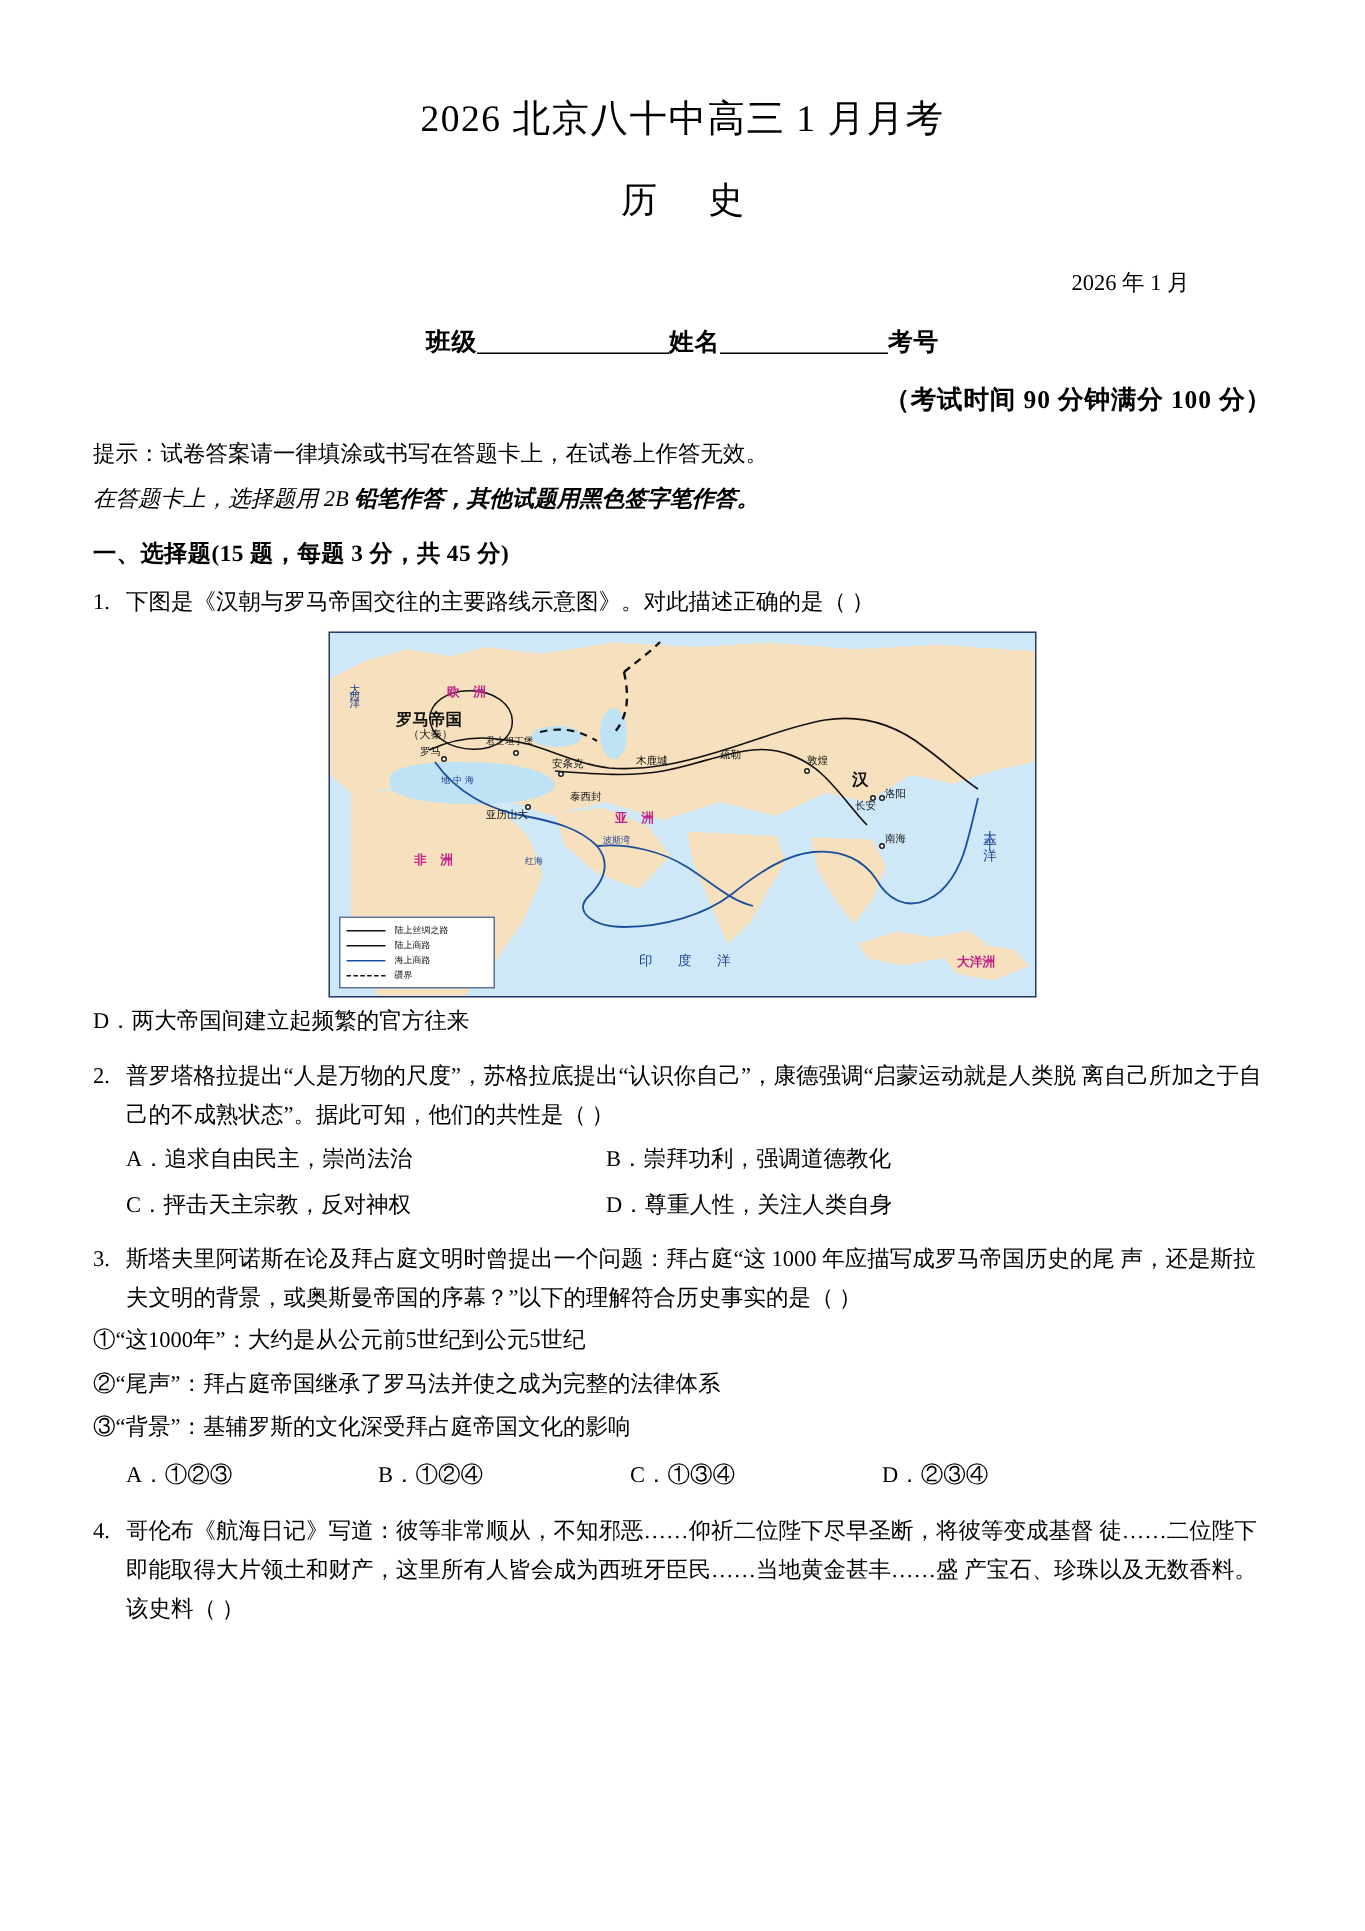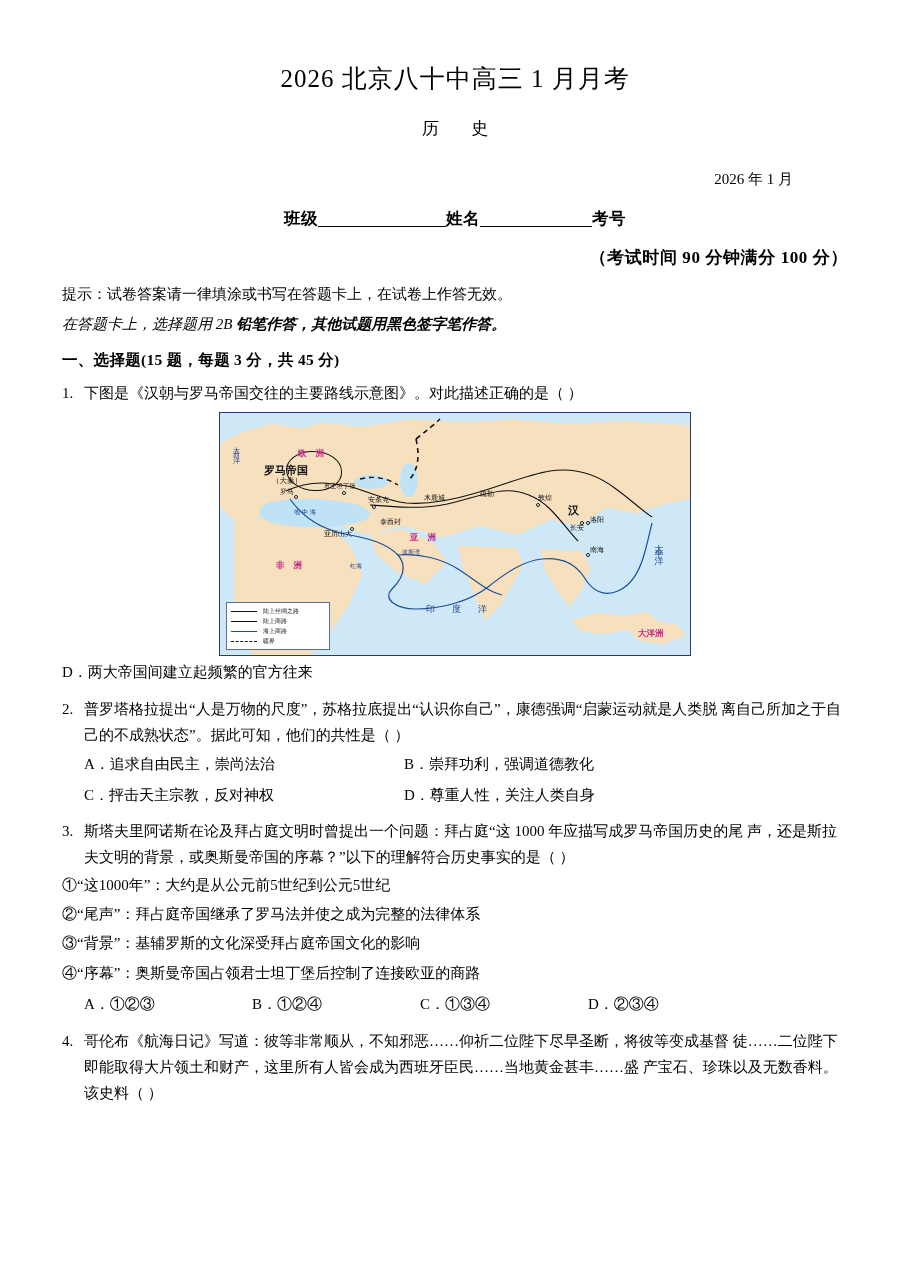--- a/index.html
+++ b/index.html
@@ -24,21 +24,21 @@
   .doc-title {
     text-align: center;
     font-size: 25px;
     letter-spacing: 1px;
     margin-top: 62px;
     font-family: "Liberation Serif", serif;
     font-weight: normal;
   }
   .doc-subject {
     text-align: center;
-    font-size: 17px;
+    font-size: 24px;
     margin-top: 22px;
     letter-spacing: 14px;
     padding-left: 14px;
   }
   .doc-date {
     text-align: right;
     font-size: 15px;
     margin-top: 30px;
     padding-right: 55px;
   }
@@ -314,21 +314,21 @@
       <div class="lbl-blk" style="left:350px; top:112px;">长安</div>
       <div class="city-dot" style="left:360px; top:108px;"></div>
 
       <div class="lbl-blk" style="left:370px; top:104px;">洛阳</div>
       <div class="city-dot" style="left:366px; top:108px;"></div>
 
       <div class="lbl-blk" style="left:370px; top:134px;">南海</div>
       <div class="city-dot" style="left:366px; top:140px;"></div>
 
       <div class="lbl" style="left:12px; top:28px; writing-mode: vertical-rl; letter-spacing:5px;">大西洋</div>
-      <div class="lbl" style="left:206px; top:192px; letter-spacing:17px; font-size:9px;">印度洋</div>
+      <div class="lbl" style="left:206px; top:215px; letter-spacing:17px; font-size:9px;">印度洋</div>
       <div class="lbl" style="left:434px; top:124px; writing-mode: vertical-rl; letter-spacing:6px; font-size:9px;">太平洋</div>
       <div class="lbl" style="left:74px; top:96px; font-size:6px; letter-spacing:2px;">地中海</div>
       <div class="lbl" style="left:130px; top:150px; font-size:6px;">红海</div>
       <div class="lbl" style="left:182px; top:136px; font-size:6px;">波斯湾</div>
 
       <div class="legend">
         <div class="legend-row">
           <span class="legend-line"></span>
           <span class="legend-txt">陆上丝绸之路</span>
         </div>
@@ -372,21 +372,20 @@
   <div class="q">
     <div class="q-body">
       <span class="q-num">3.</span>
       <span>斯塔夫里阿诺斯在论及拜占庭文明时曾提出一个问题：拜占庭“这 1000 年应描写成罗马帝国历史的尾</span>
       <span>声，还是斯拉夫文明的背景，或奥斯曼帝国的序幕？”以下的理解符合历史事实的是（      ）</span>
     </div>
   </div>
   <div class="sub-item">①“这1000年”：大约是从公元前5世纪到公元5世纪</div>
   <div class="sub-item">②“尾声”：拜占庭帝国继承了罗马法并使之成为完整的法律体系</div>
   <div class="sub-item">③“背景”：基辅罗斯的文化深受拜占庭帝国文化的影响</div>
-  <div class="sub-item">④“序幕”：奥斯曼帝国占领君士坦丁堡后控制了连接欧亚的商路</div>
   <div class="opts-4">
     <div class="o">A．①②③</div>
     <div class="o">B．①②④</div>
     <div class="o">C．①③④</div>
     <div class="o">D．②③④</div>
   </div>
 
   <div class="q">
     <div class="q-body">
       <span class="q-num">4.</span>

